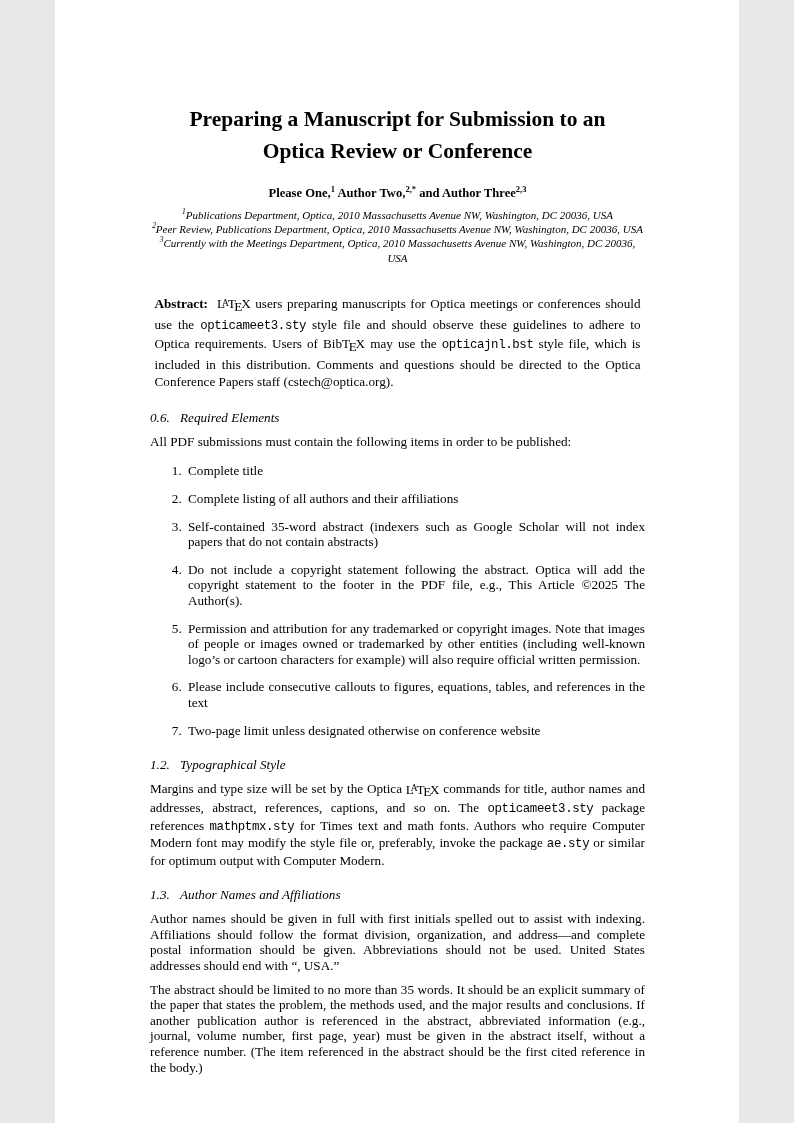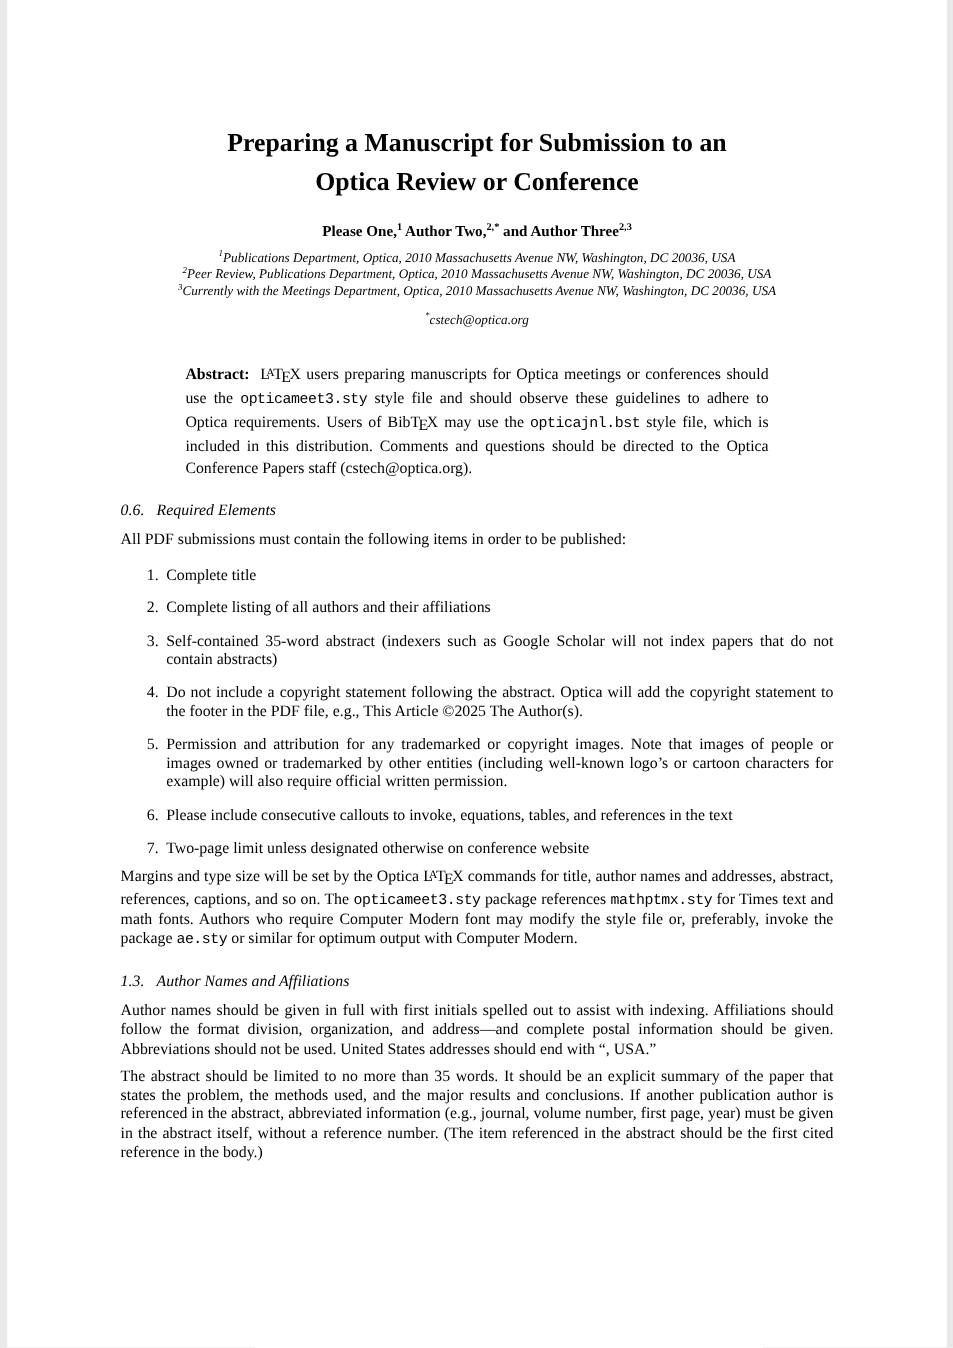--- a/index.html
+++ b/index.html
@@ -1,18 +1,18 @@
 <!DOCTYPE html>
 <html><head>
 <meta charset="utf-8">
 <style>
   * { margin: 0; padding: 0; box-sizing: border-box; }
   html, body { background: #e8e8e8; }
   .page {
-    width: 783px; height: 1123px;
+    width: 684px; height: 1123px;
     margin: 0 auto;
     background: #ffffff;
     color: #000000;
     font-family: "Liberation Serif", "DejaVu Serif", serif;
     font-size: 13.2px;
     overflow: hidden;
     position: relative;
   }
   .content { padding: 0 94px 0 95px; }
 
@@ -114,41 +114,43 @@
     </h1>
 
     <div class="authors"><span>Please One,</span><sup>1</sup><span> Author Two,</span><sup>2,*</sup><span> and Author Three</span><sup>2,3</sup></div>
 
     <div class="affiliations">
       <div><sup>1</sup><span>Publications Department, Optica, 2010 Massachusetts Avenue NW, Washington, DC 20036, USA</span></div>
       <div><sup>2</sup><span>Peer Review, Publications Department, Optica, 2010 Massachusetts Avenue NW, Washington, DC 20036, USA</span></div>
       <div><sup>3</sup><span>Currently with the Meetings Department, Optica, 2010 Massachusetts Avenue NW, Washington, DC 20036, USA</span></div>
     </div>
 
-    <div class="email"><sup>*</sup><span>cstech@optica.org</span></div>
 
     <p class="abstract"><span class="abs-label">Abstract:</span><span class="abs-gap"></span><span>L<span class="lx-a">A</span>T<span class="lx-e">E</span>X</span><span> users preparing manuscripts for Optica meetings or conferences should use the </span><span class="mono">opticameet3.sty</span><span> style file and should observe these guidelines to adhere to Optica requirements. Users of </span><span>BibT<span class="lx-e">E</span>X</span><span> may use the </span><span class="mono">opticajnl.bst</span><span> style file, which is included in this distribution. Comments and questions should be directed to the Optica Conference Papers staff (cstech@optica.org).</span></p>
 
 
     <h3 class="subsec">
       <span class="subsec-num">0.6.</span><span>Required Elements</span>
     </h3>
 
     <p class="body">All PDF submissions must contain the following items in order to be published:</p>
 
     <ol class="req-list">
       <li>Complete title</li>
       <li>Complete listing of all authors and their affiliations</li>
       <li>Self-contained 35-word abstract (indexers such as Google Scholar will not index papers that do not contain abstracts)</li>
       <li>Do not include a copyright statement following the abstract. Optica will add the copyright statement to the footer in the PDF file, e.g., This Article ©2025 The Author(s).</li>
       <li>Permission and attribution for any trademarked or copyright images. Note that images of people or images owned or trademarked by other entities (including well-known logo’s or cartoon characters for example) will also require official written permission.</li>
-      <li>Please include consecutive callouts to invoke, equations, tables, and references in the text</li>
+      <li>Please include consecutive callouts to figures, equations, tables, and references in the text</li>
       <li>Two-page limit unless designated otherwise on conference website</li>
     </ol>
 
+    <h3 class="subsec">
+      <span class="subsec-num">1.2.</span><span>Typographical Style</span>
+    </h3>
 
     <p class="body"><span>Margins and type size will be set by the Optica </span><span>L<span class="lx-a">A</span>T<span class="lx-e">E</span>X</span><span> commands for title, author names and addresses, abstract, references, captions, and so on. The </span><span class="mono">opticameet3.sty</span><span> package references </span><span class="mono">mathptmx.sty</span><span> for Times text and math fonts. Authors who require Computer Modern font may modify the style file or, preferably, invoke the package </span><span class="mono">ae.sty</span><span> or similar for optimum output with Computer Modern.</span></p>
 
     <h3 class="subsec">
       <span class="subsec-num">1.3.</span><span>Author Names and Affiliations</span>
     </h3>
 
     <p class="body">Author names should be given in full with first initials spelled out to assist with indexing. Affiliations should follow the format division, organization, and address—and complete postal information should be given. Abbreviations should not be used. United States addresses should end with “, USA.”</p>
 
 

